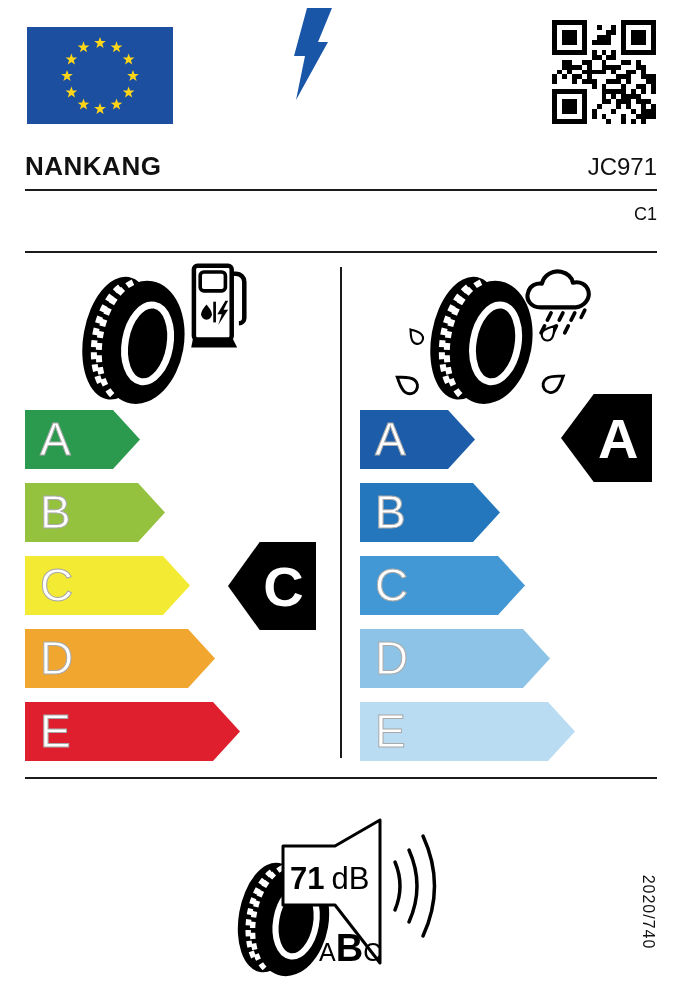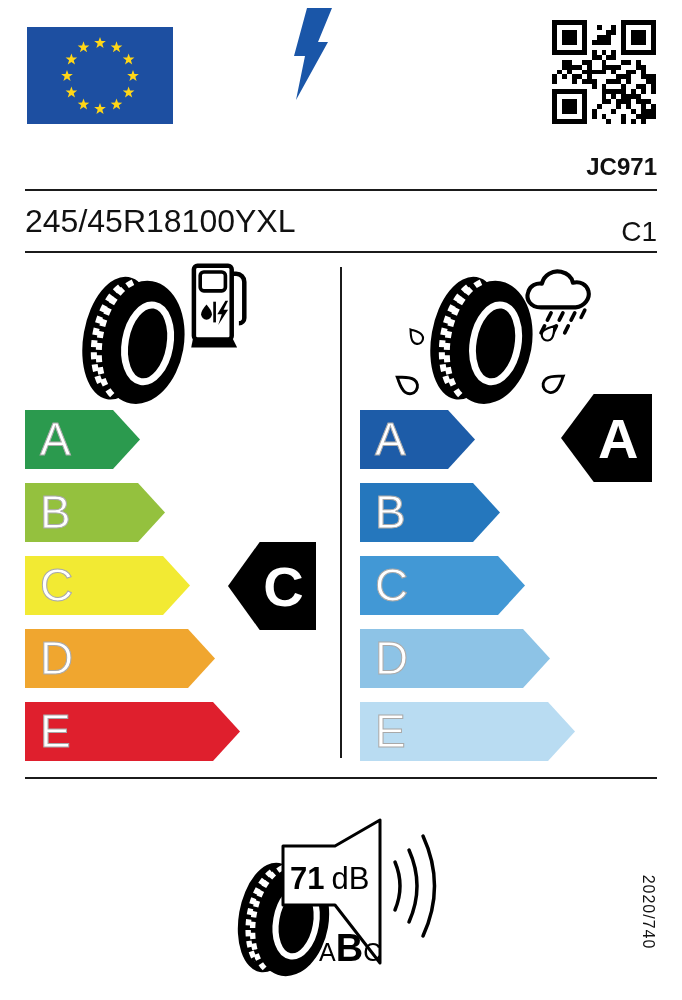--- a/index.html
+++ b/index.html
@@ -11,23 +11,23 @@
   .eu-flag{position:absolute;left:27px;top:27px;width:146px;height:97px;}
   .logo{position:absolute;left:181px;top:26px;height:96px;display:flex;align-items:flex-start;}
   .logo-text{
     display:inline-block;font-size:88px;font-weight:bold;line-height:90px;
     letter-spacing:-4px;transform:scaleX(.85);transform-origin:left top;
   }
   .bolt{position:absolute;left:286px;top:8px;width:52px;height:92px;}
   .qr{position:absolute;left:552px;top:20px;width:104px;height:104px;}
   
   .brand{position:absolute;left:25px;top:151px;font-size:26px;font-weight:bold;letter-spacing:.5px;}
-  .model{position:absolute;right:25px;top:153px;font-size:24px;text-align:right;font-weight:bold;}
+  .model{position:absolute;right:25px;top:153px;font-size:24px;text-align:right;}
   .size{position:absolute;left:25px;top:203px;font-size:32px;}
-  .tclass{position:absolute;right:25px;top:216px;font-size:28px;text-align:right;}
+  .tclass{position:absolute;right:25px;top:204px;font-size:18px;text-align:right;}
   .rule{position:absolute;left:25px;right:25px;height:2px;background:#1b1b1b;}
   .r1{top:189px;} .r2{top:251px;} .r3{top:777px;}
   .vdiv{position:absolute;left:340px;top:267px;width:2px;height:491px;background:#1b1b1b;}
   
   .fuel-pic{position:absolute;left:78px;top:258px;width:180px;height:150px;}
   .wet-pic{position:absolute;left:393px;top:258px;width:218px;height:177px;}
   .noise-pic{position:absolute;left:232px;top:800px;width:256px;height:180px;}
   svg text{font-family:"Liberation Sans","DejaVu Sans",sans-serif;}
   
   .scale{position:absolute;top:410px;width:250px;height:351px;}
@@ -337,23 +337,23 @@
         <rect x="4" y="20" width="1" height="1"></rect>
         <rect x="5" y="20" width="1" height="1"></rect>
         <rect x="6" y="20" width="1" height="1"></rect>
         <rect x="11" y="20" width="1" height="1"></rect>
         <rect x="14" y="20" width="1" height="1"></rect>
         <rect x="16" y="20" width="1" height="1"></rect>
         <rect x="18" y="20" width="1" height="1"></rect>
       </g>
   </svg>
 
+  <div class="brand">NANKANG</div>
   <div class="model">JC971</div>
   <div class="rule r1"></div>
-  <div class="size">245/45R18100YXL</div>
   <div class="tclass">C1</div>
   <div class="rule r2"></div>
   <div class="vdiv"></div>
 
   <svg class="fuel-pic" viewBox="0 0 180 150">
     <use href="#tire" x="0" y="18" width="112" height="130"></use>
     <use href="#pump" x="112" y="5" width="60" height="90"></use>
   </svg>
 
   <svg class="wet-pic" viewBox="0 0 218 177">

